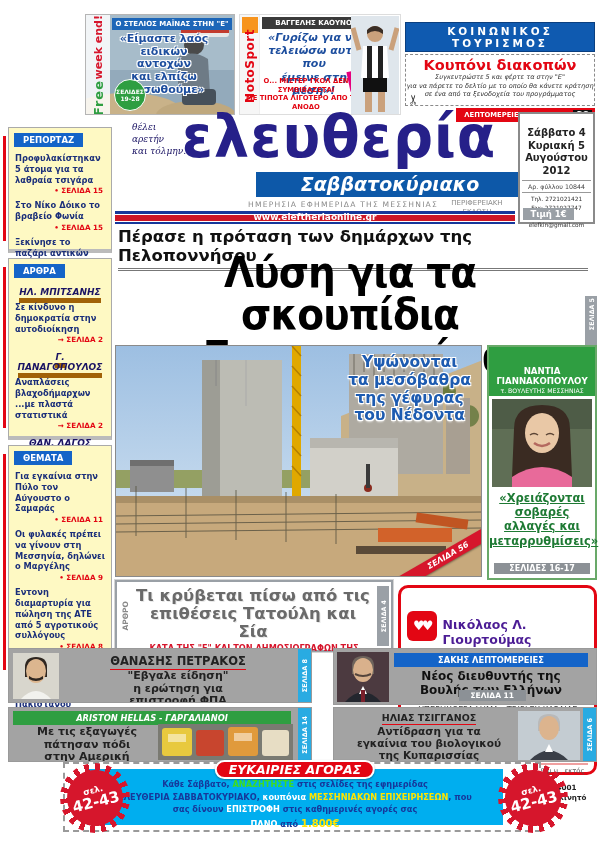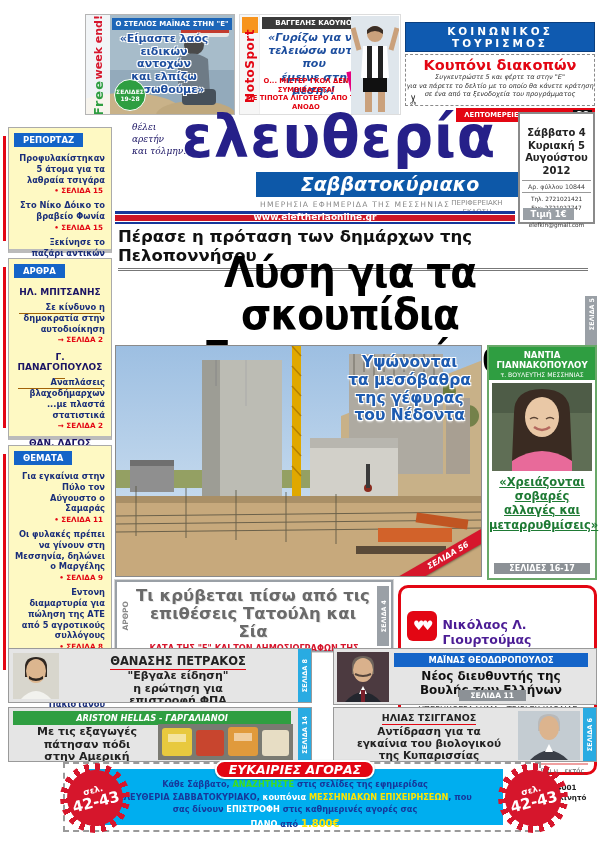--- a/index.html
+++ b/index.html
@@ -37,50 +37,50 @@
   .cp-title { color:#e30613; font-weight:bold; font-size:14.5px; text-align:center; }
   .cp-body { color:#333; font-style:italic; font-size:6.6px; line-height:1.3; text-align:center; }
   .cp-scissors { position:absolute; left:2px; bottom:-2px; font-size:13px; color:#333; transform:rotate(-90deg); }
   .cp-foot { position:absolute; right:0; bottom:0; background:#e30613; color:#fff; font-size:6.8px; font-weight:bold; padding:2px 3px 2px 8px; display:flex; align-items:center; gap:3px; }
   .cp-foot b { background:#111; color:#fff; font-size:9px; padding:0 3px; }
 
   
   .slogan { left:132px; top:121px; font-family:"DejaVu Serif","Liberation Serif",serif; font-style:italic; font-size:9px; color:#1b1464; line-height:1.35; }
   .logo { left:163px; top:104px; width:352px; text-align:center; font-size:56px; font-weight:bold; color:#262089; letter-spacing:1px; transform:scaleY(1.04); }
   .edition-bar { left:256px; top:172px; width:268px; height:25px; background:#0d58a8; color:#fff; font-weight:bold; font-style:italic; font-size:19px; text-align:center; line-height:25px; }
-  .subtitle { left:260px; top:200px; color:#8a8a8a; font-size:7.6px; letter-spacing:1.2px; }
+  .subtitle { left:248px; top:200px; color:#8a8a8a; font-size:7.6px; letter-spacing:1.2px; }
   .regional { left:442px; top:199px; width:70px; color:#8a8a8a; font-size:7px; text-align:center; line-height:1.3; }
   .www-bar { left:115px; top:211px; width:400px; height:13px; background:linear-gradient(#16389b 0 3px,#fff 3px 4px,#cc1626 4px 10px,#fff 10px 11px,#16389b 11px 13px); color:#fff; font-weight:bold; font-size:9px; text-align:center; line-height:13px; }
   .datebox { left:518px; top:112px; width:77px; height:112px; border:2px solid #8a8a8a; background:#fff; text-align:center; }
   .db-date { font-size:10px; font-weight:bold; color:#222; line-height:1.25; padding-top:13px; }
   .db-issue { margin:3px 2px 0; border-top:1px solid #999; border-bottom:1px solid #999; font-size:6.3px; color:#444; padding:2px 0; }
   .db-contact { font-size:5.8px; color:#333; line-height:1.5; padding:2px 0; }
   .db-price { position:absolute; left:3px; right:19px; bottom:2px; background:#9aa0a6; color:#fff; font-weight:bold; font-size:8.5px; padding:1px 0; }
 
   
   .sb { left:8px; width:104px; border:1px solid #aaa; border-bottom:4px solid #bbb; background:#fef9c3; }
   .sb .accent { position:absolute; left:-6px; top:8px; bottom:8px; width:3px; background:#e30613; }
   .sb-h { display:inline-block; background:#1464c8; color:#fff; font-weight:bold; font-size:8.5px; padding:2px 9px; margin:5px 0 3px 5px; }
-  .sb-item { color:#1b2f7a; font-weight:bold; font-size:8.3px; line-height:1.3; text-align:right; padding:3px 6px 0; }
+  .sb-item { color:#1b2f7a; font-weight:bold; font-size:8.3px; line-height:1.3; text-align:left; padding:3px 6px 0; }
   .sb-page { color:#e30613; font-size:7.2px; font-weight:bold; text-align:right; padding:1px 8px 2px; }
   .sb-author { display:block; color:#1b1464; font-weight:bold; font-size:9px; text-align:center; margin:6px 4px 2px; }
-  .sb-author span { border-bottom:1px solid #a16207; padding-bottom:16px; }
+  .sb-author span { border-bottom:5px solid #a16207; padding-bottom:1px;font-style:italic; }
 
   
   .kicker { left:118px; top:227px; width:470px; font-size:16.5px; font-weight:bold; color:#111; border-bottom:3px double #777; padding-bottom:3px; }
   .headline { left:115px; top:252px; width:470px; text-align:center; font-size:42px; line-height:1.0; font-weight:bold; color:#000; letter-spacing:-1px; transform:scaleX(.93); transform-origin:center; }
   .hl-strip { left:585px; top:296px; width:12px; height:50px; background:#9aa0a6; color:#fff; font-size:6.3px; font-weight:bold; text-align:center; }
   .hl-strip span { display:block; margin:2px auto 0; }
 
   .photo { left:115px; top:345px; width:367px; height:232px; border:1px solid #8a8a8a; overflow:hidden; background:#bcd2e8; }
   .photo-cap { position:absolute; right:10px; top:8px; text-align:center; color:#1d5bb0; font-weight:bold; font-size:15.5px; line-height:1.15; text-shadow:1px 1px 0 #fff,-1px -1px 0 #fff,1px -1px 0 #fff,-1px 1px 0 #fff,0 2px 2px rgba(255,255,255,.8); }
   .photo-ribbon { position:absolute; right:-32px; bottom:14px; width:130px; background:#d6162c; color:#fff; font-style:italic; font-weight:bold; font-size:8px; text-align:center; padding:2px 0; transform:rotate(-30deg); box-shadow:0 1px 2px rgba(0,0,0,.4); }
 
   .nd-box { left:487px; top:345px; width:110px; height:235px; border:2px solid #69a969; background:#fff; }
-  .nd-head { background:#2f9e41; color:#fff; text-align:center; padding:3px 0 2px; }
+  .nd-head { background:#2f9e41; color:#fff; text-align:center; padding:19px 0 2px; }
   .nd-name { font-size:8.6px; font-weight:bold; line-height:1.2; }
   .nd-title { font-size:6.2px; }
   .nd-photo { width:100px; height:88px; margin:3px auto 0; display:block; }
   .nd-quote { color:#1e7a34; font-weight:bold; font-size:11.5px; line-height:1.25; text-align:center; margin-top:4px;text-decoration:underline; }
   .nd-pages { position:absolute; left:5px; right:5px; bottom:4px; background:#8c9196; color:#fff; font-weight:bold; font-size:8px; text-align:center; padding:1px 0; }
 
   .ar-box { left:115px; top:580px; width:278px; height:72px; border:2px solid #9aa0a6; outline:1px solid #d5d5d5; background:#fff; }
   .ar-label { position:absolute; left:2px; top:4px; bottom:4px; width:12px; color:#8a8a8a; font-size:7.5px; font-weight:bold; display:flex; align-items:center; justify-content:center; }
   .ar-title { margin:5px 20px 0 18px; text-align:center; color:#6a6a6a; font-weight:bold; font-size:16.5px; line-height:1.1; text-shadow:1px 1px 0 #e8e8e8; }
   .ar-sub { margin-top:2px; text-align:center; color:#d6162c; font-weight:bold; font-size:8.2px; }
@@ -90,21 +90,21 @@
   .ca-top { display:flex; align-items:center; gap:6px; }
   .ca-icon { width:36px; height:30px; background:#e30613; border-radius:6px; color:#fff; font-size:13px; display:flex; align-items:center; justify-content:center; letter-spacing:-3px; }
   .ca-name { font-size:12.5px; font-weight:bold; color:#4c1d95;margin-top:24px; }
   .ca-spec { font-size:9.5px; color:#777; text-align:center; }
   .ca-notice { margin:5px 2px 4px; background:#fdf3a8; border:2px solid #e30613; border-radius:6px; color:#e30613; font-weight:bold; font-size:11.5px; text-align:center; line-height:1.2; padding:2px 0; }
   .ca-svc { font-size:8.2px; color:#444; line-height:1.75; padding-left:4px; }
   .ca-svc em { color:#e30613; font-style:normal; margin-right:3px; }
   .ca-hours { border-top:2px solid #f0a0a0; margin-top:3px; padding-top:2px; font-size:6.8px; color:#555; text-align:center; }
   .ca-addr { font-size:7.2px; font-weight:bold; color:#222; text-align:center; line-height:1.4; }
 
-  .bx { border:1px solid #9a9a9a; background:#e5e5e5; overflow:hidden; }
+  .bx { border:1px solid #9a9a9a; background:#a3a3a3; overflow:hidden; }
   .cyan-strip { position:absolute; right:0; top:0; bottom:0; width:13px; background:#29abe2; color:#fff; font-size:6.5px; font-weight:bold; display:flex; align-items:center; justify-content:center; }
   .pk-box { left:8px; top:648px; width:304px; height:55px; }
   .pk-photo { position:absolute; left:4px; top:4px; width:46px; height:46px; }
   .pk-name { margin:5px 20px 0 56px; text-align:center; font-size:11.5px; font-weight:bold; color:#222; }
   .pk-name span { border-bottom:1px solid #e30613; padding-bottom:1px; }
   .pk-text { margin:2px 20px 0 56px; text-align:center; font-size:11px; font-weight:bold; color:#222; line-height:1.15; }
   .th-box { left:333px; top:648px; width:264px; height:57px; }
   .th-photo { position:absolute; left:3px; top:3px; width:52px; height:50px; }
   .th-head { margin:4px 8px 0 60px; background:#1464c8; color:#fff; font-size:8.3px; font-weight:bold; text-align:center; padding:2px 0; }
   .th-text { margin:3px 8px 0 60px; text-align:center; font-size:12px; font-weight:bold; color:#111; line-height:1.15; }
@@ -411,21 +411,21 @@
   <div class="abs bx th-box">
     <svg class="th-photo" viewBox="0 0 52 50">
       <rect width="52" height="50" fill="#4c3a40"></rect>
       <path d="M15 14 Q15 4 26 4 Q37 4 37 14 L37 22 L15 22 Z" fill="#6e645c"></path>
       <ellipse cx="26" cy="18" rx="10" ry="12" fill="#d9b18c"></ellipse>
       <path d="M18 22 q8 4 16 0" stroke="#55453c" stroke-width="2" fill="none"></path>
       <path d="M8 50 Q26 30 44 50 Z" fill="#23262e"></path>
       <polygon points="26,34 22,42 30,42" fill="#fff"></polygon>
         <rect x="24" y="38" width="4" height="12" fill="#7a1f2b"></rect>
     </svg>
-    <div class="th-head">ΜΑΪΝΑΣ ΘΕΟΔΩΡΟΠΟΥΛΟΣ</div>
+    <div class="th-head">ΣΑΚΗΣ ΛΕΠΤΟΜΕΡΕΙΕΣ</div>
     <div class="th-text prl">Νέος διευθυντής της
 Βουλής των Ελλήνων</div>
     <div class="th-badge">ΣΕΛΙΔΑ 11</div>
   </div>
 
   <div class="abs bx ah-box">
     <div class="ah-head">ARISTON HELLAS - ΓΑΡΓΑΛΙΑΝΟΙ</div>
     <div class="ah-text prl">Με τις εξαγωγές
 πάτησαν πόδι
 στην Αμερική</div>

